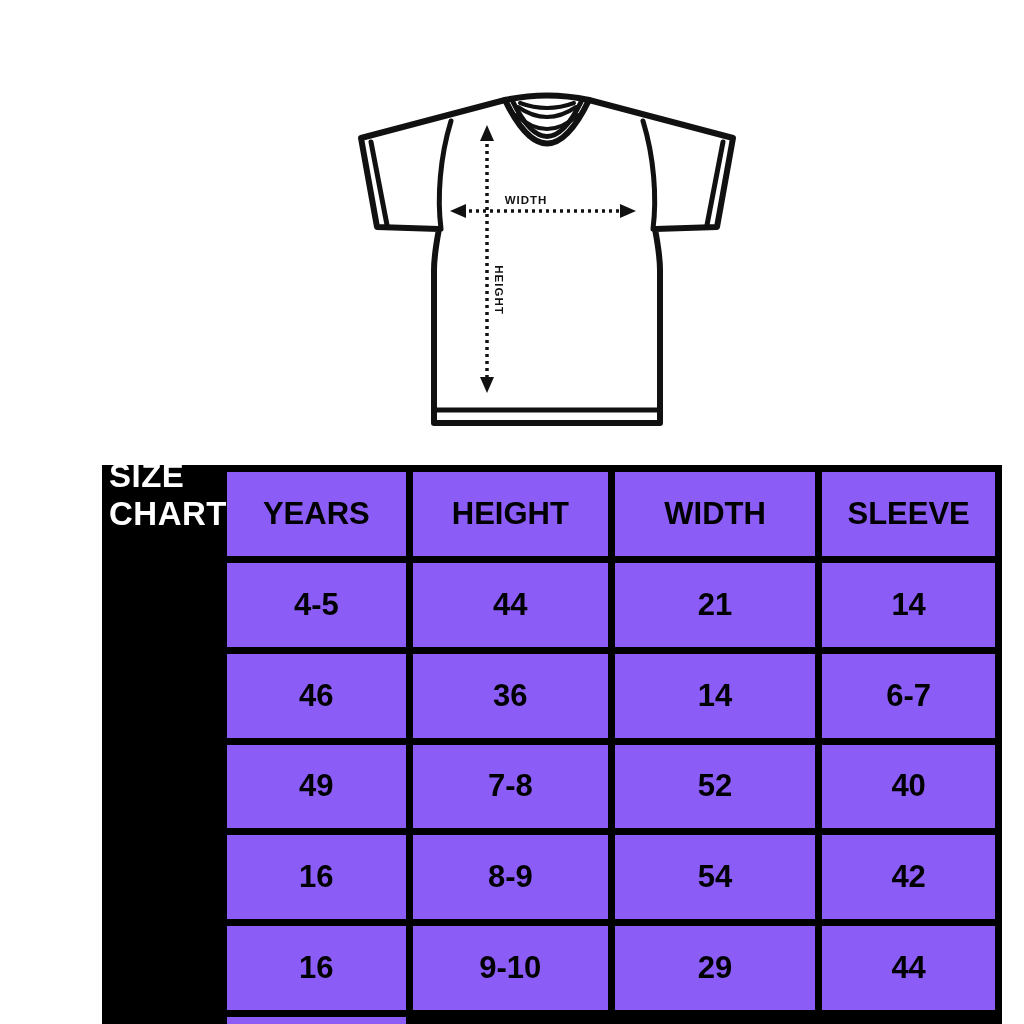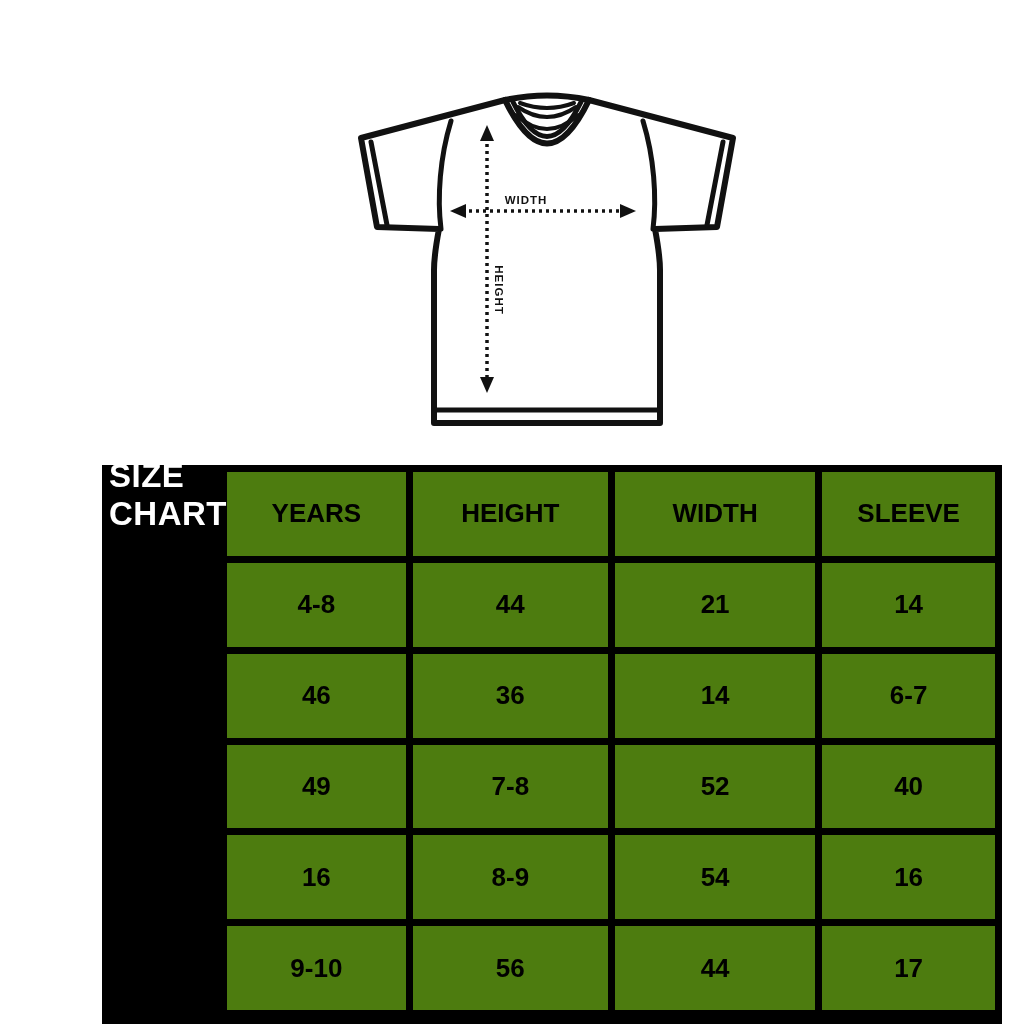--- a/index.html
+++ b/index.html
@@ -47,26 +47,26 @@
     letter-spacing: 0.5px;
   }
   .table-grid {
     flex: 1;
     display: grid;
     grid-template-columns: 207fr 226fr 232fr 200fr;
     grid-template-rows: repeat(7, 1fr);
     gap: 7px;
   }
   .cell {
-    background: #4d7c0f;
+    background: #8b5cf6;
     color: #000000;
     display: flex;
     align-items: center;
     justify-content: center;
-    font-size: 26px;
+    font-size: 31px;
     font-weight: bold;
   }
   .svg-label {
     font-family: "Liberation Sans", sans-serif;
     font-weight: bold;
     font-size: 11.5px;
     letter-spacing: 1px;
     fill: #111111;
   }
 </style>
@@ -111,41 +111,42 @@
 
   <div class="size-table">
     <div class="table-title">SIZE CHART</div>
     <div class="table-grid">
 
       <div class="cell">YEARS</div>
       <div class="cell">HEIGHT</div>
       <div class="cell">WIDTH</div>
       <div class="cell">SLEEVE</div>
 
-      <div class="cell">4-8</div>
+      <div class="cell">4-5</div>
       <div class="cell">44</div>
       <div class="cell">21</div>
       <div class="cell">14</div>
 
       <div class="cell">46</div>
       <div class="cell">36</div>
       <div class="cell">14</div>
 
       <div class="cell">6-7</div>
       <div class="cell">49</div>
 
       <div class="cell">7-8</div>
       <div class="cell">52</div>
       <div class="cell">40</div>
       <div class="cell">16</div>
 
       <div class="cell">8-9</div>
       <div class="cell">54</div>
+      <div class="cell">42</div>
       <div class="cell">16</div>
 
       <div class="cell">9-10</div>
-      <div class="cell">56</div>
+      <div class="cell">29</div>
       <div class="cell">44</div>
       <div class="cell">17</div>
     </div>
   </div>
 
 </div>
 
 </body></html>

